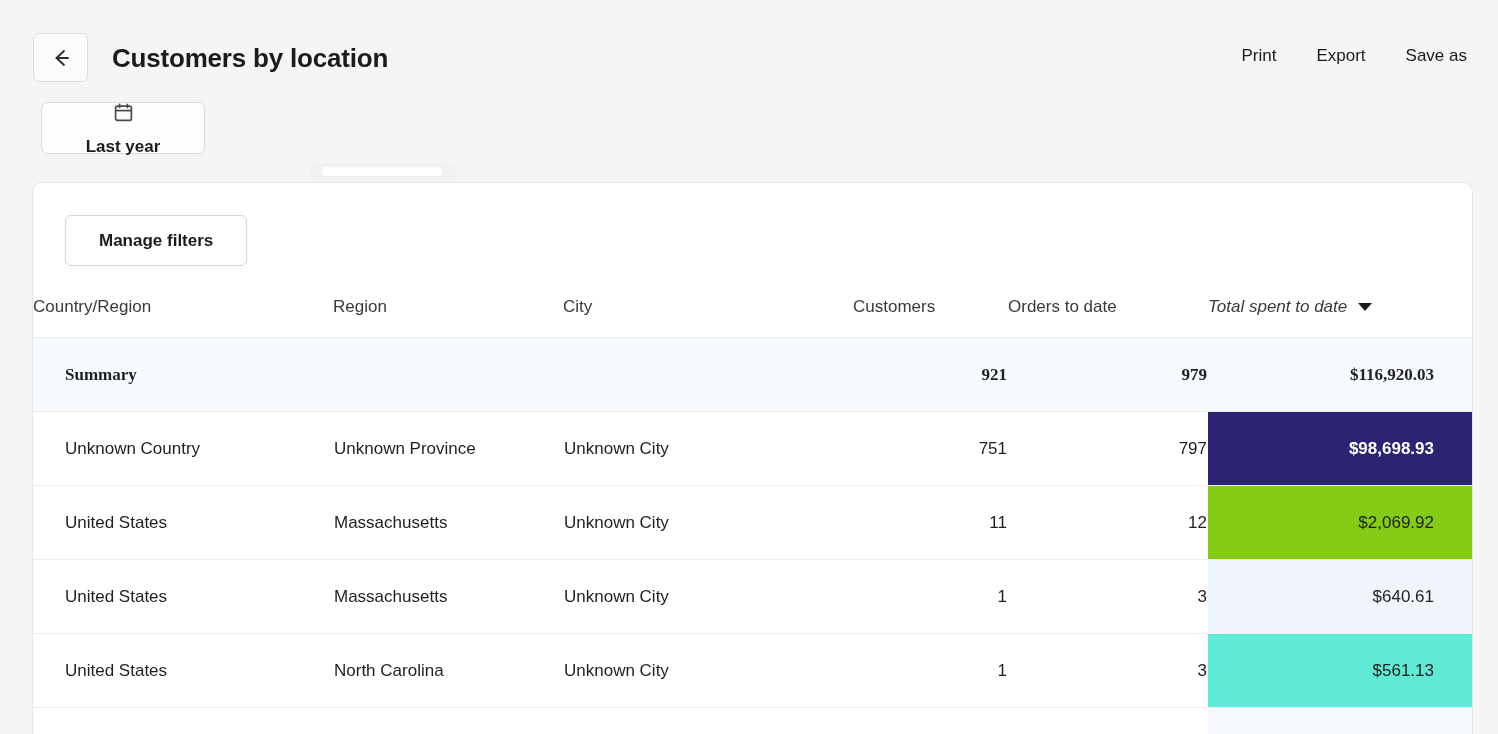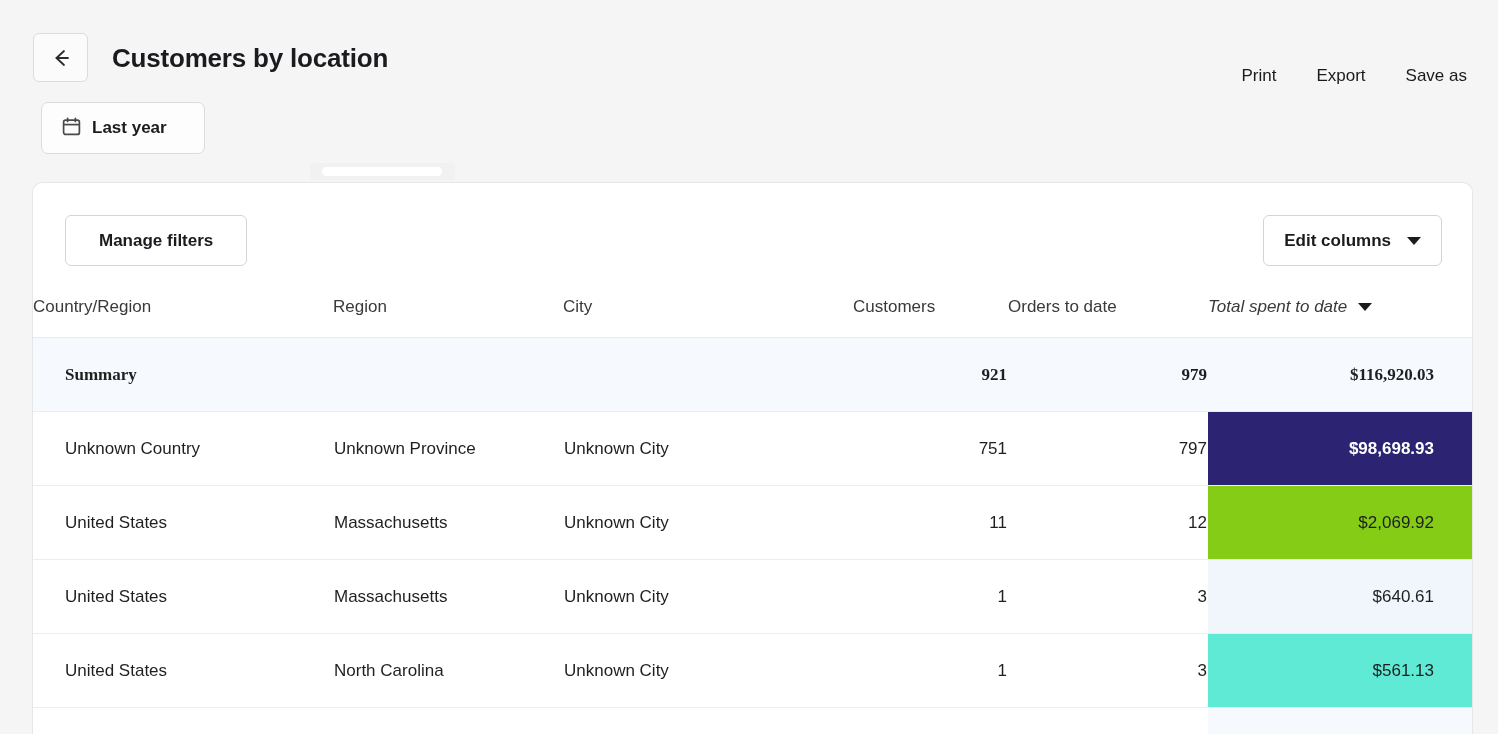--- a/index.html
+++ b/index.html
@@ -54,21 +54,20 @@
     white-space: nowrap;
   }
 
   .top-actions {
     position: absolute;
     right: 38px;
     top: 30px;
     display: flex;
     align-items: center;
     gap: 40px;
-    margin-top: 20px;
   }
   .top-action {
     font-size: 17px;
     color: #1b1b1f;
     cursor: pointer;
     white-space: nowrap;
     background: none;
     border: none;
     padding: 0;
     font-family: inherit;
@@ -83,20 +82,21 @@
     min-width: 164px;
     padding: 0 20px;
     background: #fdfdfd;
     border: 1px solid #dcdcdc;
     border-radius: 7px;
     display: flex;
     align-items: center;
     gap: 11px;
     cursor: pointer;
     box-sizing: border-box;
+    flex-direction: column;
   }
   .date-btn-label {
     font-size: 17px;
     font-weight: 600;
     color: #1b1b1f;
     white-space: nowrap;
   }
 
   
   .ghost-scroll {
@@ -291,24 +291,20 @@
 </div>
 
 <div class="ghost-scroll-track"></div>
 <div class="ghost-scroll"></div>
 
 <div class="card">
 
   <div class="card-toolbar">
     <button class="manage-filters-btn">Manage filters</button>
 
-    <div class="edit-columns-btn">
-      <span class="edit-columns-label">Edit columns</span>
-      <span class="caret-down"></span>
-    </div>
   </div>
 
   <table class="report">
     <colgroup>
       <col class="c-country">
         <col class="c-region">
         <col class="c-city">
       <col class="c-cust">
         <col class="c-orders">
         <col class="c-total">

